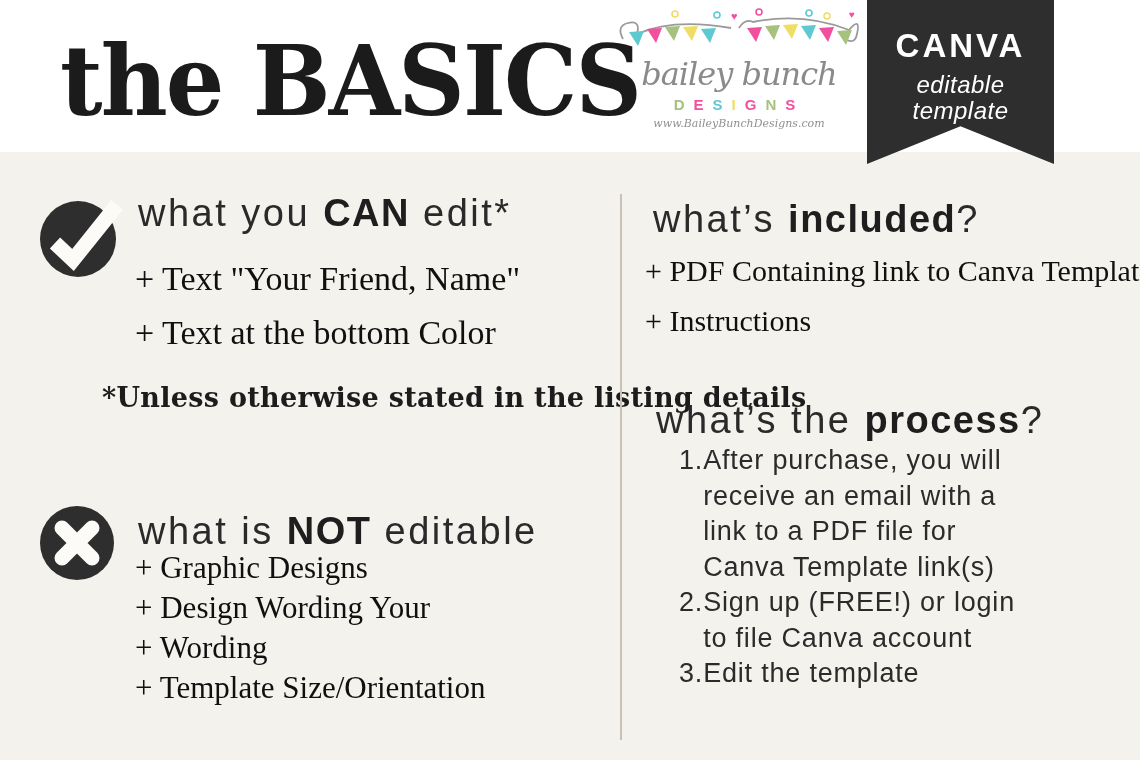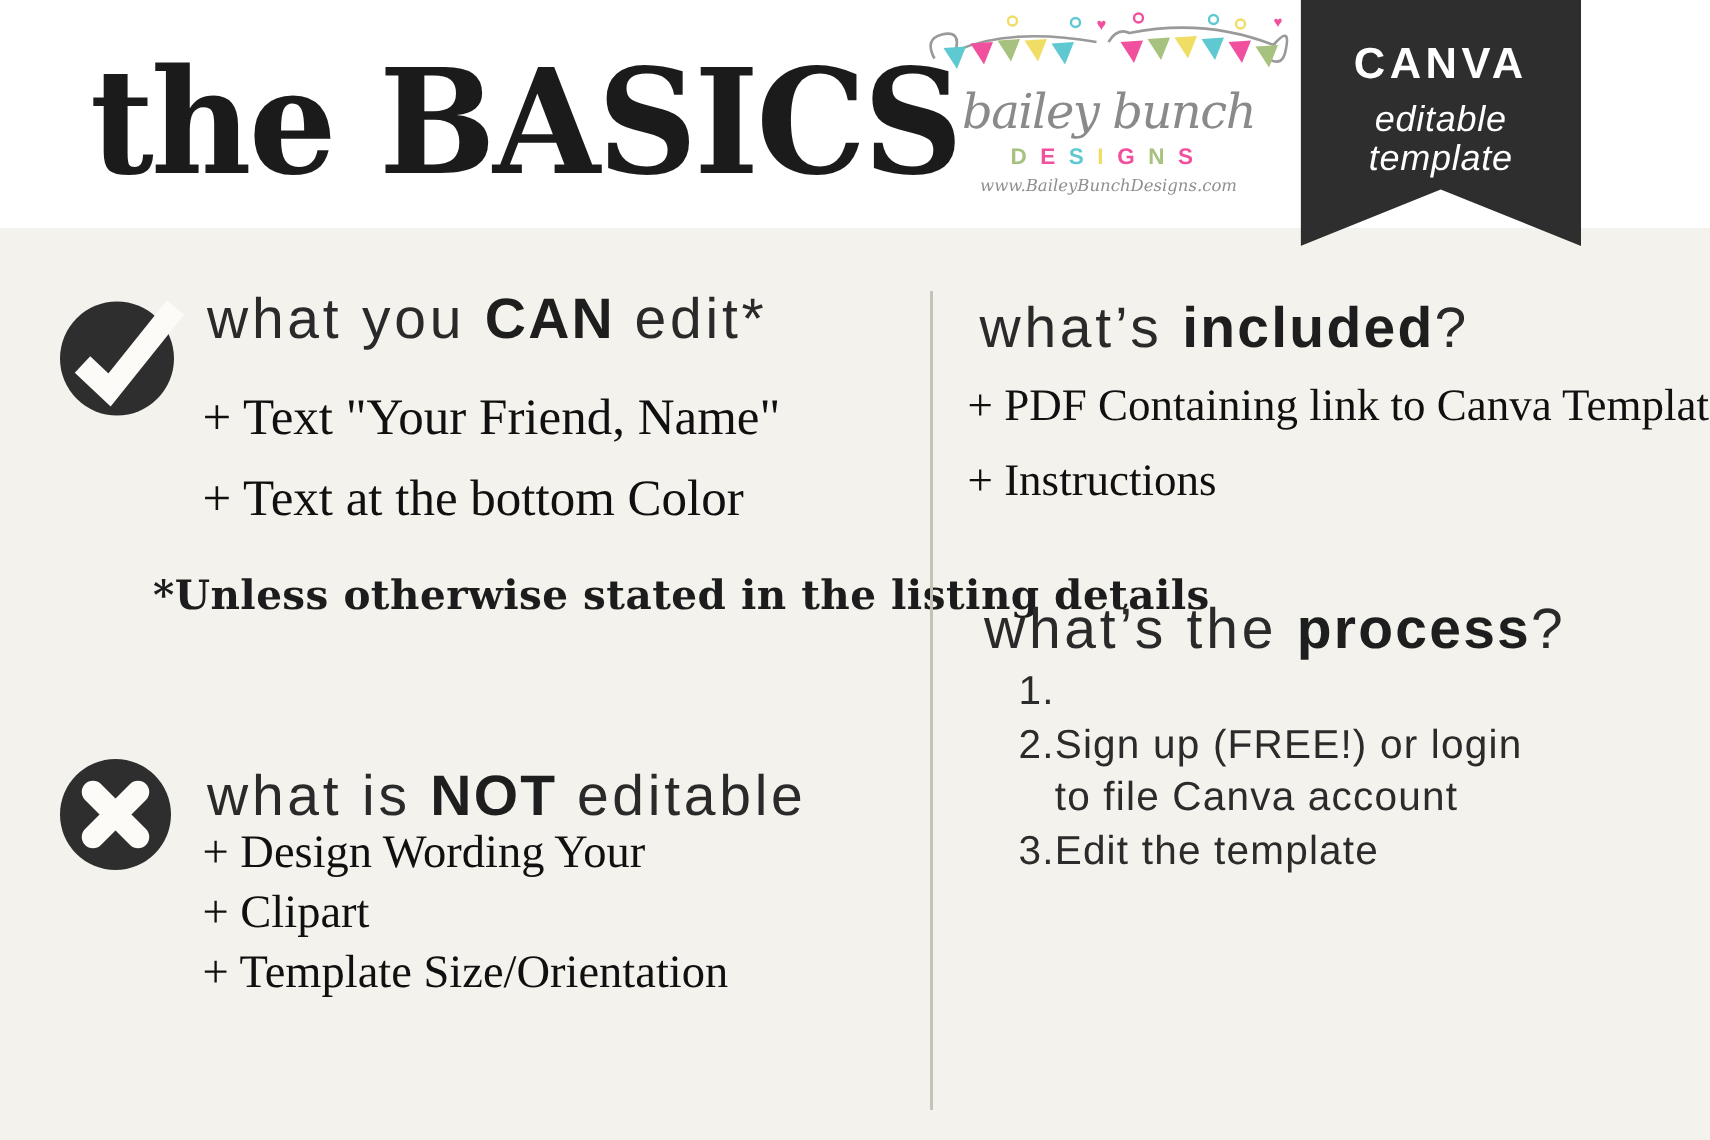--- a/index.html
+++ b/index.html
@@ -33,21 +33,21 @@
     color:#8f8f8f;margin-top:1px;
   }
 
   
   .ribbon{
     position:absolute;left:867px;top:0;width:187px;height:164px;
     background:var(--dark,#2e2e2e);
     clip-path:polygon(0 0,100% 0,100% 100%,50% 77%,0 100%);
     text-align:center;color:#fff;
   }
-  .ribbon-line1{margin-top:27px;font-size:29px;font-weight:bold;letter-spacing:3px;}
+  .ribbon-line1{margin-top:27px;font-size:33px;font-weight:bold;letter-spacing:3px;}
   .ribbon-line2{margin-top:7px;font-style:italic;font-size:24px;line-height:26px;letter-spacing:.5px;}
   .ribbon-line3{font-style:italic;font-size:24px;line-height:26px;letter-spacing:.5px;}
 
   
   .badge-icon{position:absolute;overflow:visible;}
 
   
   .sec-heading{
     position:absolute;font-size:38px;letter-spacing:2.5px;color:#2a2a2a;white-space:nowrap;
   }
@@ -141,22 +141,23 @@
   <svg class="badge-icon" style="left:40px;top:506px;" width="74" height="74" viewBox="0 0 74 74">
     <circle cx="37" cy="37" r="37" fill="#2e2e2e"></circle>
     <path d="M22 22 L52 52 M52 22 L22 52" fill="none" stroke="#fcfbf8" stroke-width="15" stroke-linecap="round"></path>
   </svg>
 
   <div class="sec-heading" style="left:138px;top:510px;">
     <span>what is </span><span class="hb">NOT</span><span> editable</span>
   </div>
 
   <div class="serif-list noted">
+    <div>+ Graphic Designs</div>
     <div>+ Design Wording Your</div>
-    <div>+ Clipart</div>
+    <div>+ Wording</div>
     <div>+ Template Size/Orientation</div>
   </div>
 
   <div class="divider"></div>
 
   <div class="sec-heading" style="left:653px;top:198px;">
     <span>what’s </span><span class="hb">included</span><span>?</span>
   </div>
 
   <div class="serif-list included">
@@ -164,20 +165,24 @@
     <div>+ Instructions</div>
   </div>
 
   <div class="sec-heading" style="left:656px;top:399px;">
     <span>what’s the </span><span class="hb">process</span><span>?</span>
   </div>
 
   <div class="steps">
     <div class="step">
       <span class="step-num">1.</span>
+      <span class="step-text">After purchase, you will
+receive an email with a
+link to a PDF file for
+Canva Template link(s)</span>
     </div>
     <div class="step">
       <span class="step-num">2.</span>
       <span class="step-text">Sign up (FREE!) or login
 to file Canva account</span>
     </div>
     <div class="step">
       <span class="step-num">3.</span>
       <span class="step-text">Edit the template</span>
     </div>

